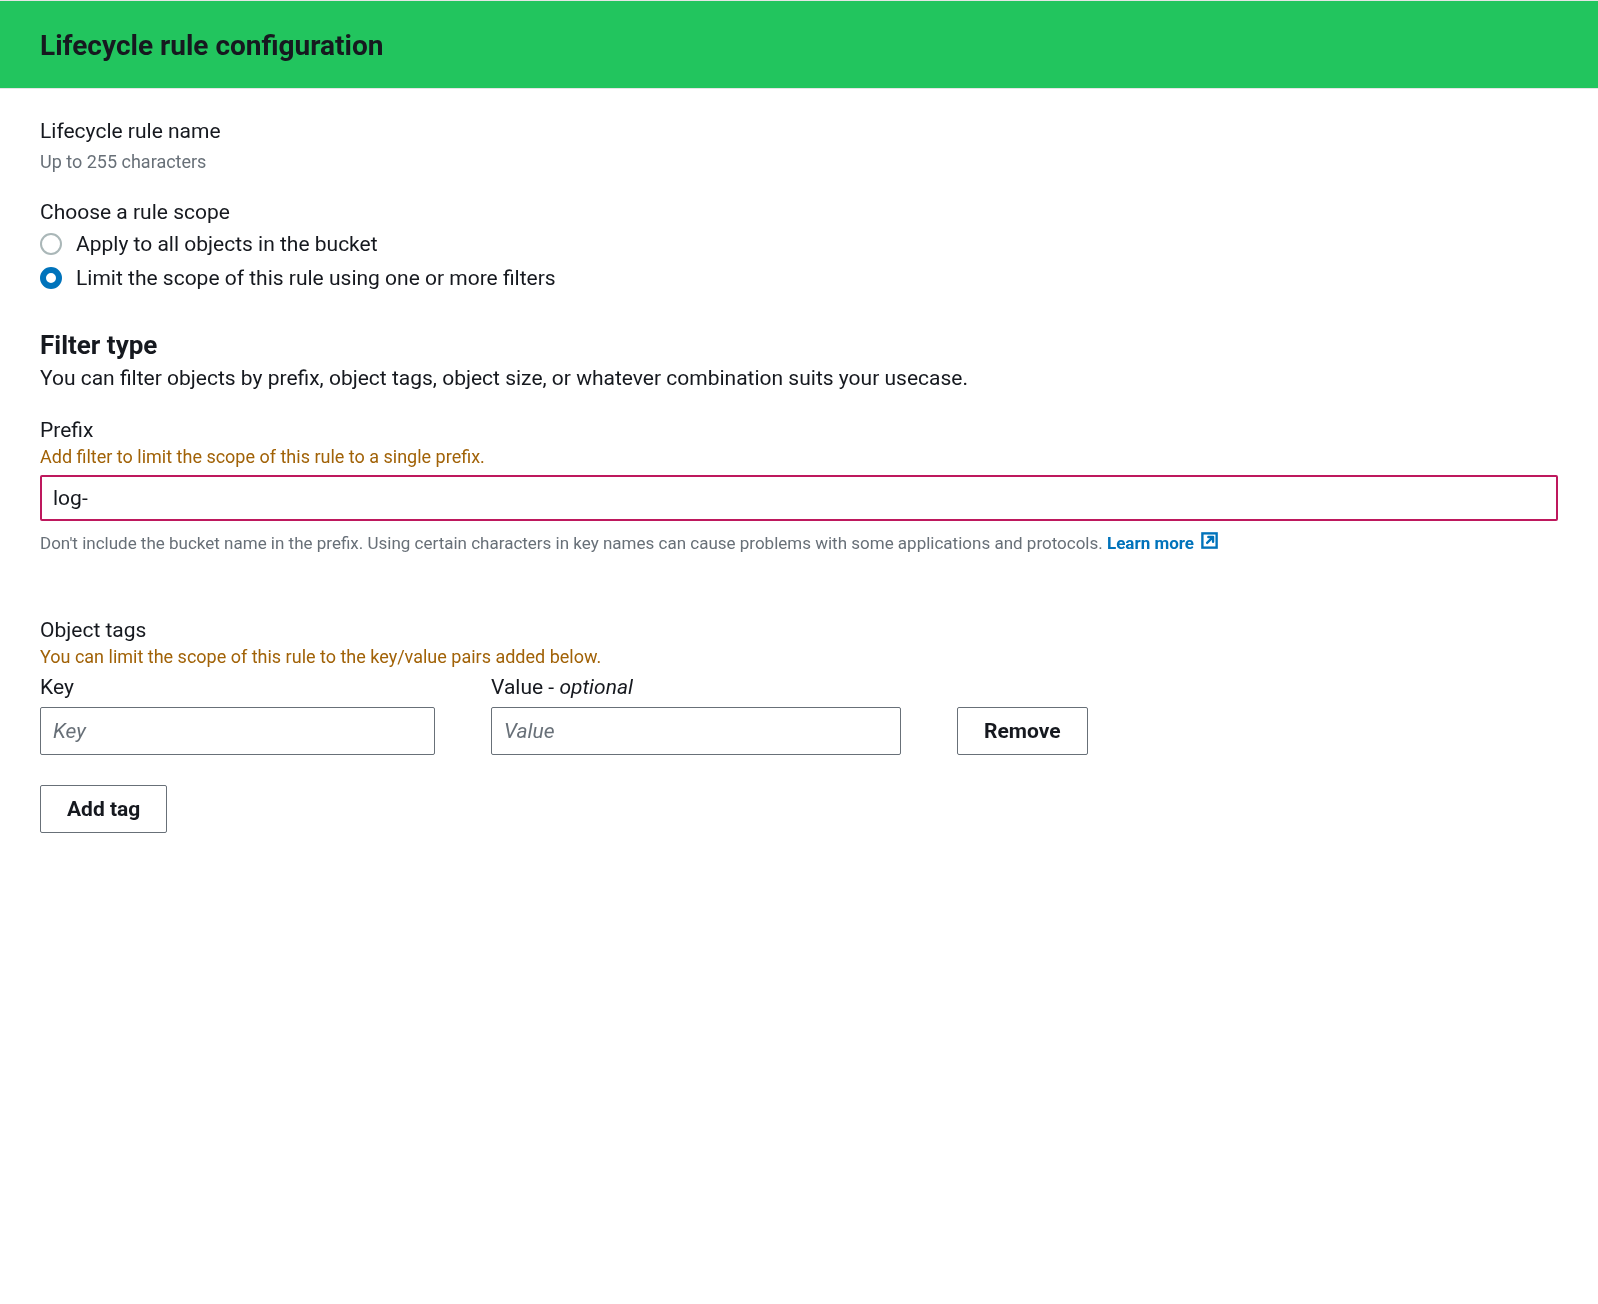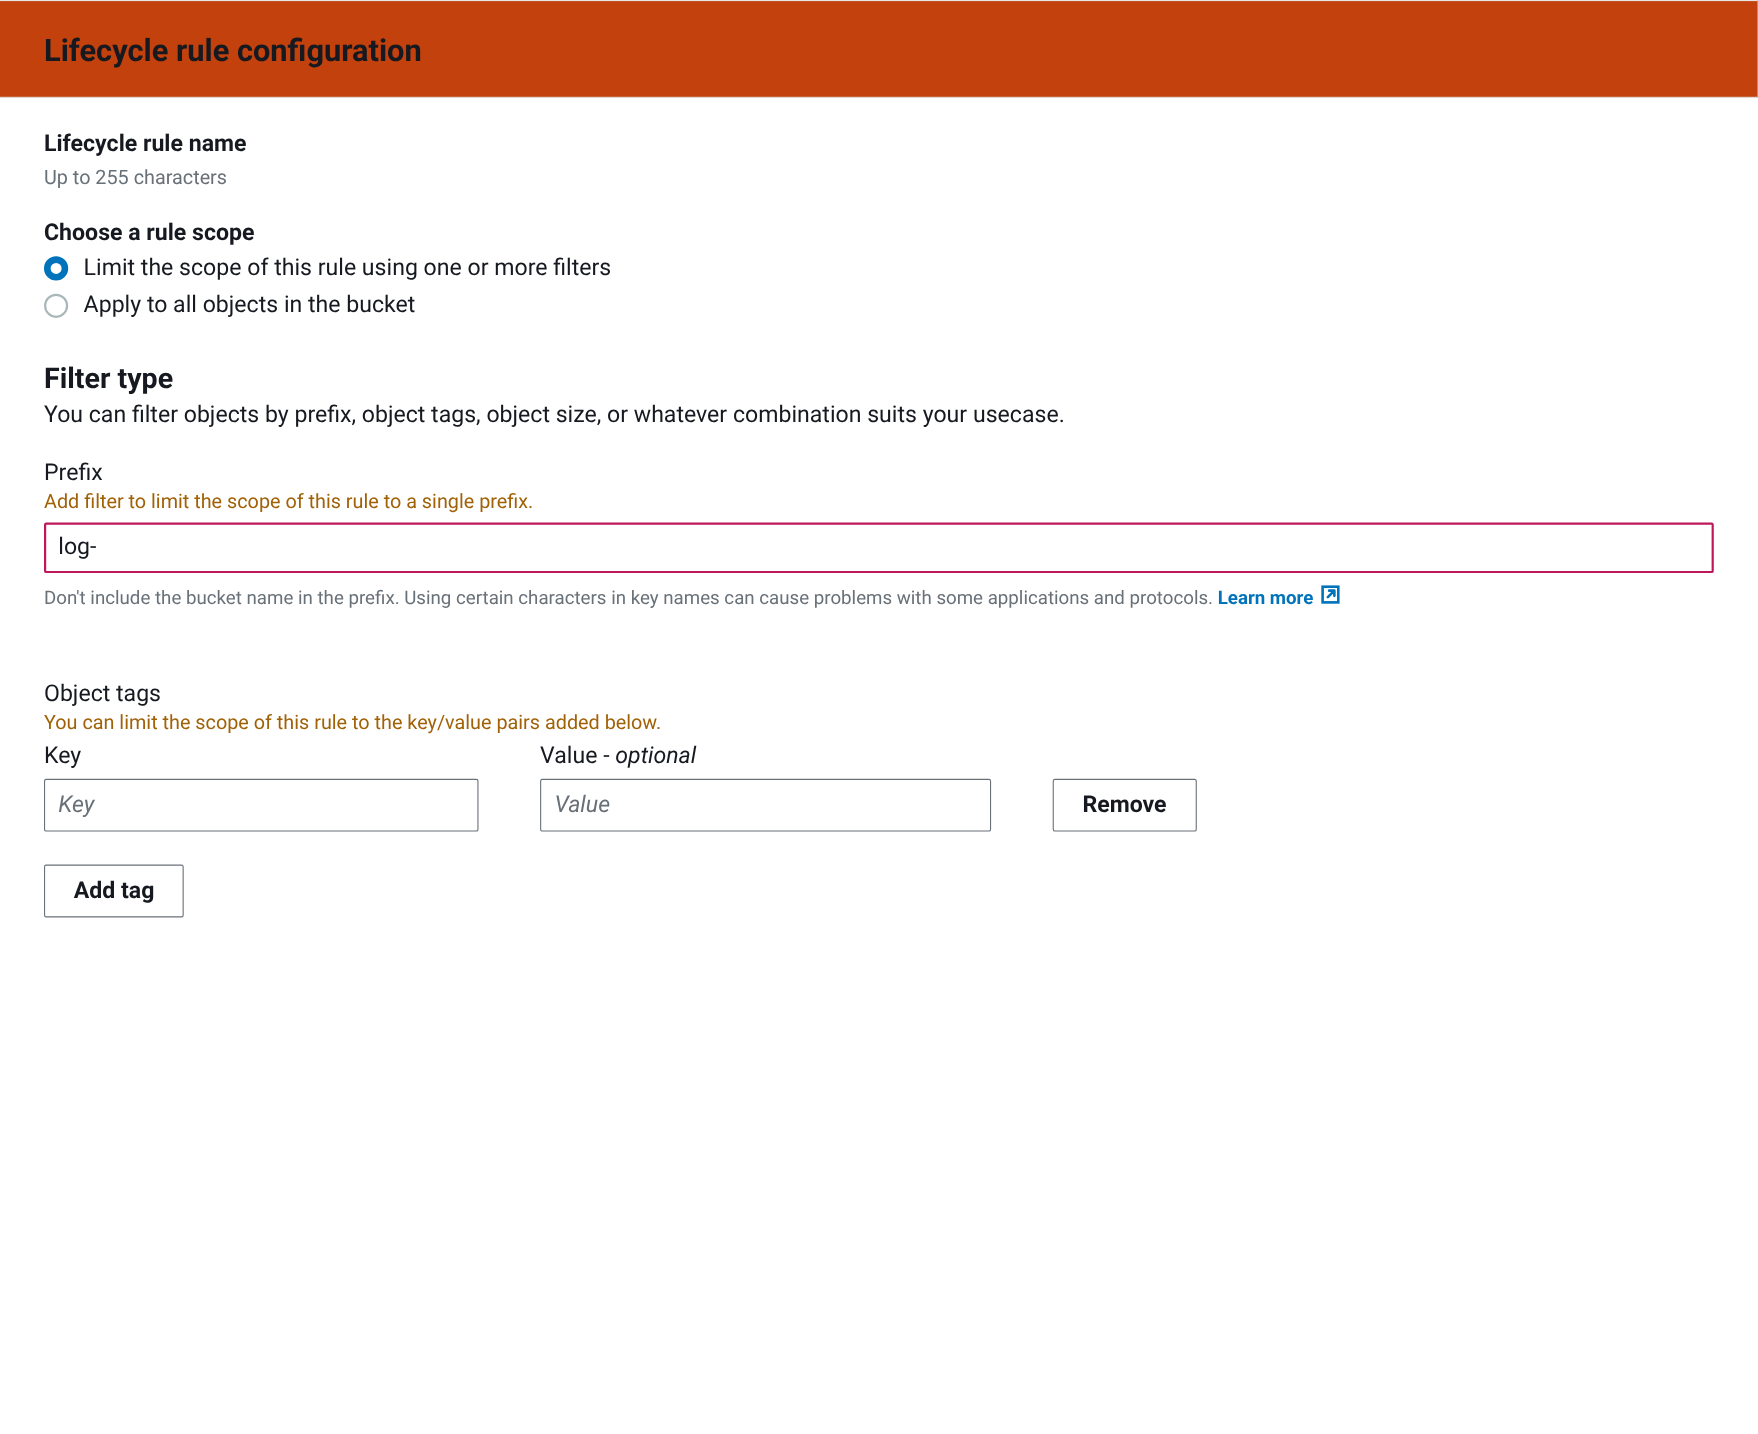--- a/index.html
+++ b/index.html
@@ -7,36 +7,36 @@
       margin: 0;
       padding: 0;
     }
     body {
       font-family: -apple-system, BlinkMacSystemFont, "Segoe UI", Roboto, Helvetica, Arial, sans-serif;
       font-size: 21px;
       color: #16191f;
       background: #fff;
     }
     .header-section {
-      background: #c2410c;
+      background: #22c55e;
       padding: 28px 40px 26px 40px;
       border-top: 1px solid #e5e5e5;
       border-bottom: 1px solid #e5e5e5;
     }
     .header-title {
       font-size: 28px;
       font-weight: 700;
       color: #16191f;
     }
     .content {
       padding: 30px 40px 40px 40px;
     }
     .field-label {
       font-size: 21px;
-      font-weight: 700;
+      font-weight: 400;
       color: #16191f;
       margin-bottom: 8px;
       display: block;
     }
     .text-input {
       width: 100%;
       padding: 8px 12px;
       font-size: 21px;
       border: 1px solid #687078;
       border-radius: 2px;
@@ -198,26 +198,26 @@
 
   <div class="section-spacer">
     <label class="field-label">Lifecycle rule name</label>
     <div class="helper-text">Up to 255 characters</div>
   </div>
 
   <div class="section-spacer">
     <label class="field-label">Choose a rule scope</label>
     <div class="radio-group">
       <div class="radio-option">
+        <span class="radio-circle"></span>
+        <span class="radio-label">Apply to all objects in the bucket</span>
+      </div>
+      <div class="radio-option">
         <span class="radio-circle selected"></span>
         <span class="radio-label">Limit the scope of this rule using one or more filters</span>
-      </div>
-      <div class="radio-option">
-        <span class="radio-circle"></span>
-        <span class="radio-label">Apply to all objects in the bucket</span>
       </div>
     </div>
   </div>
 
   <div class="filter-section">
     <h2 class="section-title">Filter type</h2>
     <p class="section-desc">You can filter objects by prefix, object tags, object size, or whatever combination suits your usecase.</p>
   </div>
 
   <div class="prefix-section">

